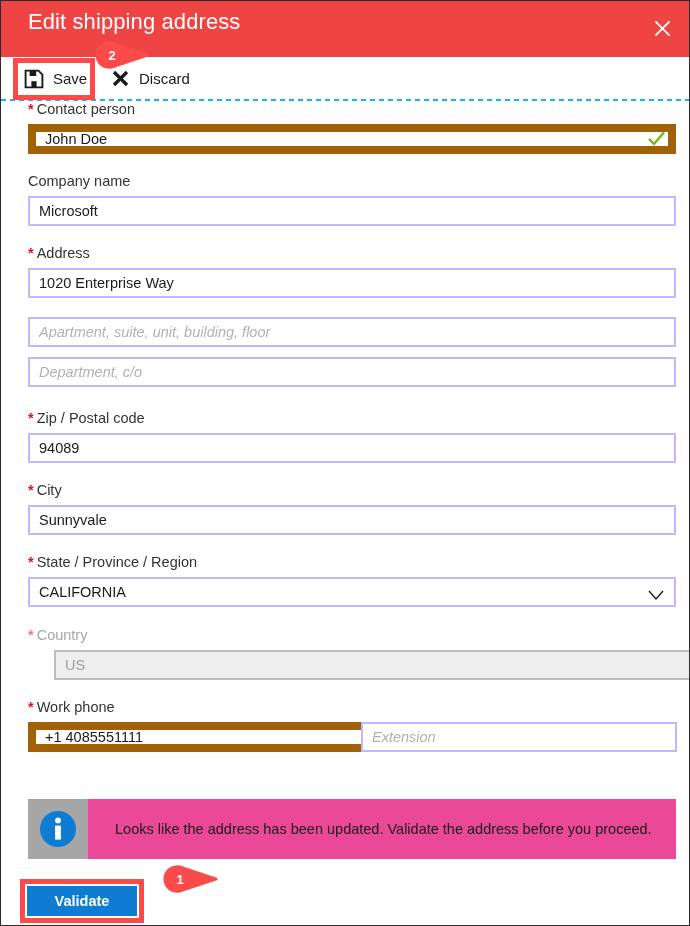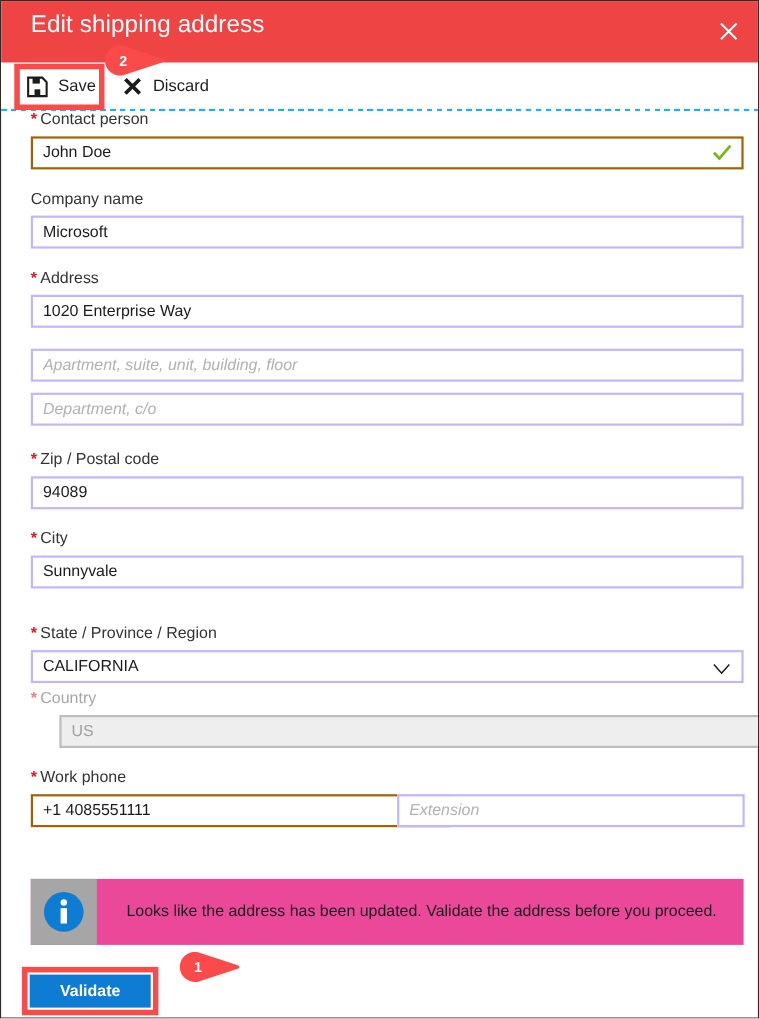--- a/index.html
+++ b/index.html
@@ -131,21 +131,21 @@
     padding: 0 9px;
     outline: none;
     border-radius: 0;
   }
   .inp::placeholder {
     color: #b1b1b1;
     font-style: italic;
     opacity: 1;
   }
   .inp.valid {
-    border: 2px solid #a16207;
+    border: 8px solid #a16207;
     padding-right: 34px;
   }
   .inp.disabled {
     background: #eeeeee;
     border-color: #bdbdbd;
     color: #a0a0a0;
     margin-left: 26px;
   }
   .check {
     position: absolute;
@@ -333,21 +333,21 @@
       </div>
     </div>
 
     <div class="field" style="top:381px;">
       <div class="lbl"><span class="req">*</span><span>City</span></div>
       <div class="inputwrap">
         <input class="inp" type="text" value="Sunnyvale" style="">
       </div>
     </div>
 
-    <div class="field" style="top:467px;">
+    <div class="field" style="top:453px;">
       <div class="lbl"><span class="req">*</span><span>State / Province / Region</span></div>
       <div class="selwrap">
         <input class="inp" type="text" value="CALIFORNIA" style="">
         <span class="chev">
           <svg width="16" height="11" viewBox="0 0 16 11">
             <path d="M1 1 L8 9 L15 1" fill="none" stroke="#1b1b1b" stroke-width="1.4"></path>
           </svg>
         </span>
       </div>
     </div>

